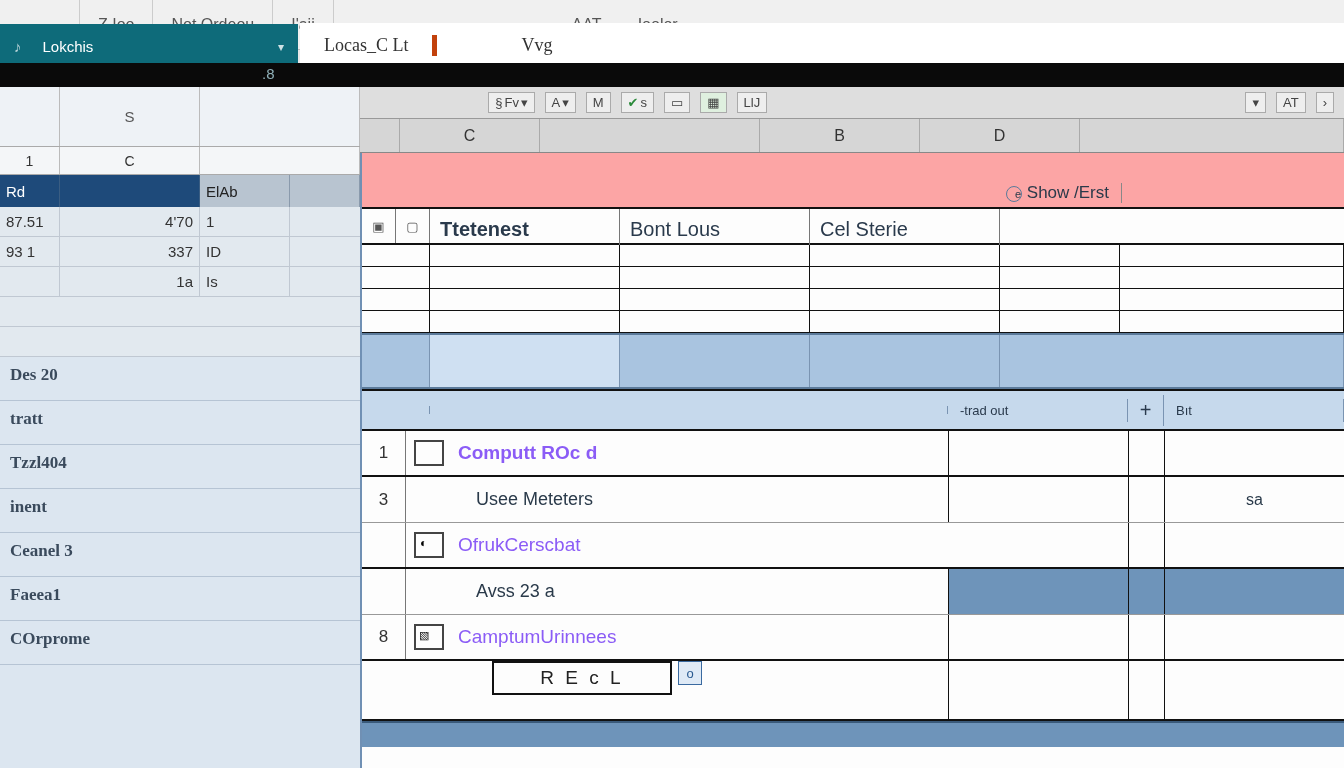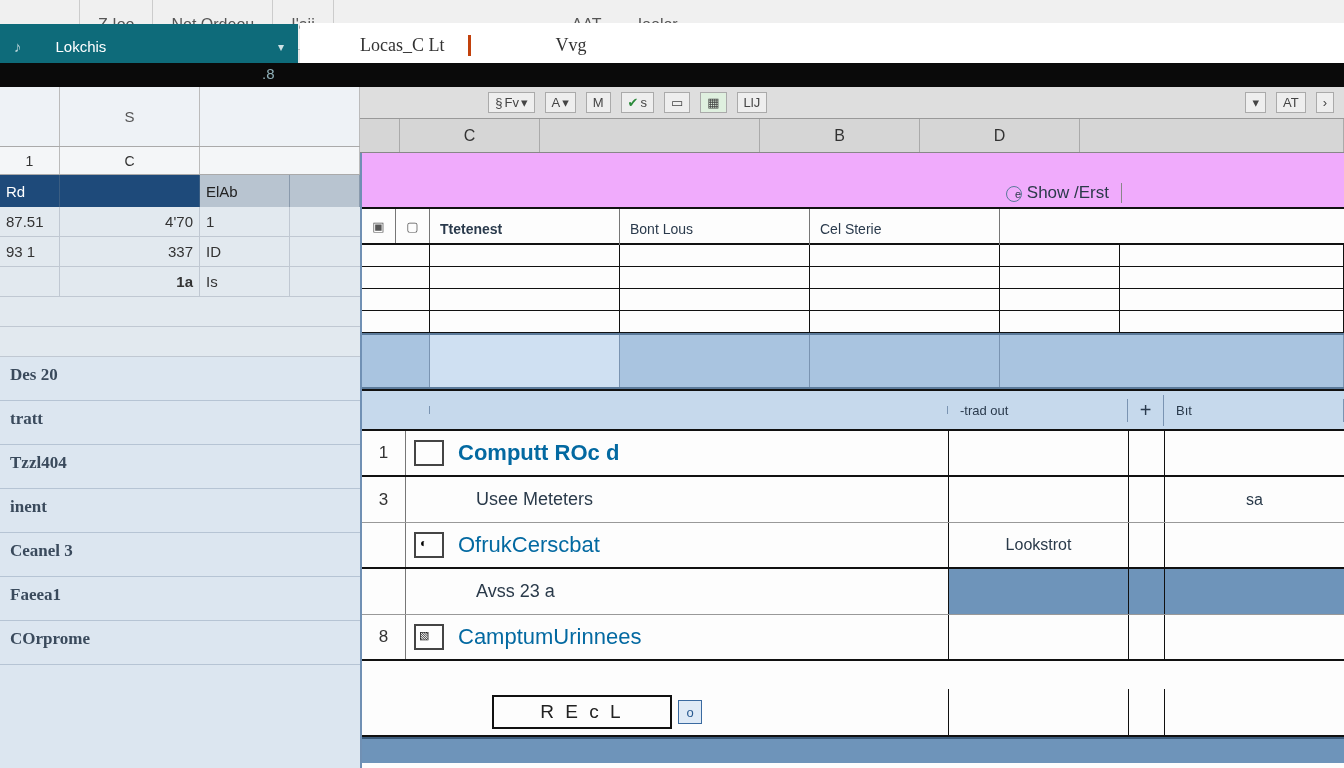--- a/index.html
+++ b/index.html
@@ -3,24 +3,24 @@
 <meta charset="utf-8">
 <style>
   * { margin: 0; padding: 0; box-sizing: border-box; font-family: Arial, sans-serif; }
   body { background: #e8e8e8; width: 1344px; height: 768px; overflow: hidden; position: relative; }
 
   
   .ribbon-top { position: absolute; top: 0; left: 0; right: 0; height: 50px; background: #f0f0f0; border-bottom: 1px solid #bbb; display: flex; align-items: center; font-size: 16px; color: #555; }
   .ribbon-top .seg { padding: 0 18px; border-right: 1px solid #ccc; height: 100%; display: flex; align-items: center; gap: 6px; }
   .tab-teal { position: absolute; top: 24px; left: 0; width: 298px; height: 45px; background: #0e6b7a; color: #fff; display: flex; align-items: center; padding: 0 14px; font-size: 15px; }
   .tab-teal .chev { margin-left: auto; font-size: 12px; opacity: .8; }
-  .tab-teal .lbl { margin-left: 34px; }
+  .tab-teal .lbl { margin-left: 21px; }
   .menu2 { position: absolute; top: 23px; left: 300px; right: 0; height: 46px; background: #fff; border-bottom: 1px solid #999; display: flex; align-items: center; }
   .menu2 .mitem { padding: 0 24px; font-size: 18px; color: #333; font-family: Georgia, serif; }
-  .menu2 .mitem:first-child { border-right: 3px solid #c2410c; margin-left: 36px; }
+  .menu2 .mitem:first-child { border-right: 5px solid #c2410c; }
   .blackbar { position: absolute; top: 63px; left: 0; right: 0; height: 24px; background: #0a0a0a; }
   .blackbar .num { position: absolute; left: 262px; top: 2px; color: #8fb0b8; font-size: 15px; }
 
   
   .tbar { position: absolute; top: 87px; left: 300px; right: 0; height: 32px; background: #dedede; border-bottom: 1px solid #999; display: flex; align-items: center; gap: 10px; padding: 0 10px; font-size: 13px; color: #444; }
   .tbar .tbtn { padding: 2px 6px; border: 1px solid #aaa; background: #eee; display: flex; align-items: center; gap: 2px; }
   .tbar .spacer { margin-left: auto; }
 
   
   .chdr { position: absolute; top: 119px; left: 300px; right: 0; height: 34px; background: #d6d6d6; border-bottom: 1px solid #888; display: flex; font-size: 16px; color: #333; font-family: Georgia, serif; }
@@ -36,53 +36,53 @@
   .bluehdrrow .bc { background: #1e4a7a; color: #fff; height: 32px; display: flex; align-items: center; padding: 0 6px; font-size: 15px; border-right: 1px solid #3a5d82; }
   .bluehdrrow .bcg { background: #b8c4d0; color: #222; height: 32px; display: flex; align-items: center; padding: 0 6px; font-size: 15px; border-right: 1px solid #8a9aac; }
   .leftdata { position: absolute; top: 120px; left: 0; right: 0; }
   .leftdata .drow { display: flex; height: 30px; border-bottom: 1px solid #c0c8d2; }
   .leftdata .dc { border-right: 1px solid #c0c8d2; padding: 2px 6px; font-size: 15px; color: #333; display: flex; align-items: center; }
   .leftlower { position: absolute; top: 270px; left: 0; right: 0; bottom: 0; background: #dce6f0; }
   .leftlower .llrow { height: 44px; border-bottom: 1px solid #b6c4d4; padding: 8px 10px; font-size: 17px; color: #3a4a5c; font-family: Georgia, serif; font-weight: bold; }
 
   
   .mainpane { position: absolute; top: 153px; left: 360px; right: 0; bottom: 0; background: #fdfdfd; border-left: 2px solid #7090b4; }
-  .mainpane .blueband { background: #f0abfc; }
+  .mainpane .blueband { background: #fca5a5; }
   .paperhdr { height: 56px; background: #cfe0f0; border-bottom: 2px solid #111; display: flex; align-items: flex-end; padding-bottom: 4px; }
   .paperhdr .pad { width: 40px; }
   .paperhdr .colbox { flex: 1; border-right: 1px solid #888; text-align: center; font-size: 17px; color: #2b3a4a; }
 
   .sec1 { position: relative; }
   .sec1 .titlecells { height: 36px; display: flex; border-bottom: 2px solid #111; }
   .sec1 .titlecells .ic { width: 34px; border-right: 1px solid #777; display: flex; align-items: center; justify-content: center; font-size: 13px; color: #555; }
-  .sec1 .titlecells .lab { padding: 20px 10px; font-size: 14px; color: #2a3a4c; border-right: 1px solid #777; display: flex; align-items: center; }
+  .sec1 .titlecells .lab { padding: 20px 10px; font-size: 20px; color: #2a3a4c; border-right: 1px solid #777; display: flex; align-items: center; }
   .gridrows { }
   .gridrows .gr { height: 22px; border-bottom: 1.5px solid #111; display: flex; }
   .gridrows .gr .gc { border-right: 1.5px solid #111; }
 
   .midgap { height: 56px; background: #a9c4e0; border-top: 2px solid #5b7a9a; border-bottom: 2px solid #5b7a9a; display: flex; }
   .midgap .mgcell { border-right: 1px solid #7a94b2; }
   .midgap .mgsel { background: #cfe0f2; }
 
   .sec2 { border-top: 2px solid #111; }
   .hdrbar2 { height: 40px; background: #c6d9ec; border-bottom: 2px solid #111; display: flex; align-items: center; }
   .hdrbar2 .c2 { border-right: 1px solid #7a94b2; padding: 4px 12px; font-size: 13px; color: #2a3a4c; display: flex; align-items: center; gap: 6px; }
   .hdrbar2 .plus { width: 36px; justify-content: center; font-size: 20px; }
 
   .irow { height: 46px; border-bottom: 2px solid #111; display: flex; align-items: center; }
   .irow .num { width: 44px; text-align: center; font-size: 17px; color: #333; border-right: 1px solid #777; height: 100%; display: flex; align-items: center; justify-content: center; }
   .irow .box { width: 30px; height: 26px; border: 2px solid #444; margin: 0 8px; position: relative; }
-  .irow .lab { font-size: 22px; color: #0369a1; padding: 0 6px; }
+  .irow .lab { font-size: 19px; color: #8b5cf6; padding: 0 6px; }
   .irow .cols { margin-left: auto; display: flex; height: 100%; }
   .irow .cols .cc { width: 180px; border-left: 1.5px solid #111; display: flex; align-items: center; justify-content: center; font-size: 16px; color: #2a3a4a; }
   .irow.noborder { border-bottom: 1px solid #999; }
   .irow .sub { margin-left: 70px; font-size: 18px; color: #2a3a4a; }
   .shadedrow { background: #6e94ba; }
 
-  .recl { height: 48px; display: flex; align-items: center; border-bottom: 2px solid #111; margin-top: 28px; }
+  .recl { height: 60px; display: flex; border-bottom: 2px solid #111; }
   .recl .rbox { margin-left: 130px; width: 180px; height: 34px; border: 2px solid #111; display: flex; align-items: center; justify-content: center; font-size: 19px; letter-spacing: 3px; color: #222; }
   .recl .rtag { width: 24px; height: 24px; border: 1px solid #3a6aa0; background: #dfeaf6; color: #2a5a90; font-size: 13px; display: flex; align-items: center; justify-content: center; margin-left: 6px; }
 
   .bottomband { height: 26px; background: #6e94ba; border-top: 2px solid #3a5a7a; }
 
   
   .tick { color: #2a8a3a; }
 </style>
 </head>
 <body>
@@ -180,21 +180,21 @@
       <div class="dc" style="width:140px;justify-content:flex-end;">4'70</div>
       <div class="dc" style="width:90px;">1</div>
     </div>
     <div class="drow">
       <div class="dc" style="width:60px;">93 1</div>
       <div class="dc" style="width:140px;justify-content:flex-end;">337</div>
       <div class="dc" style="width:90px;">ID</div>
     </div>
     <div class="drow">
       <div class="dc" style="width:60px;"></div>
-      <div class="dc" style="width:140px;justify-content:flex-end;font-weight:bold;">1a</div>
+      <div class="dc" style="width:140px;justify-content:flex-end;">1a</div>
       <div class="dc" style="width:90px;">Is</div>
     </div>
     <div class="drow"></div>
     <div class="drow"></div>
   </div>
   <div class="leftlower">
     <div class="llrow">Des 20</div>
     <div class="llrow">tratt</div>
     <div class="llrow">Tzzl404</div>
     <div class="llrow">inent</div>
@@ -298,21 +298,20 @@
         </div>
     </div>
 
     <div class="irow">
       <div class="num"></div>
       <div class="box">
           <span style="position:absolute;left:4px;top:2px;font-size:12px;">◐</span>
         </div>
       <div class="lab">OfrukCerscbat</div>
       <div class="cols">
-          <div class="cc">Lookstrot</div>
           <div class="cc" style="width:36px;"></div>
           <div class="cc"></div>
         </div>
     </div>
 
     <div class="irow noborder">
       <div class="num"></div>
       <div class="sub">Avss   23 a</div>
       <div class="cols">
           <div class="cc shadedrow"></div>

